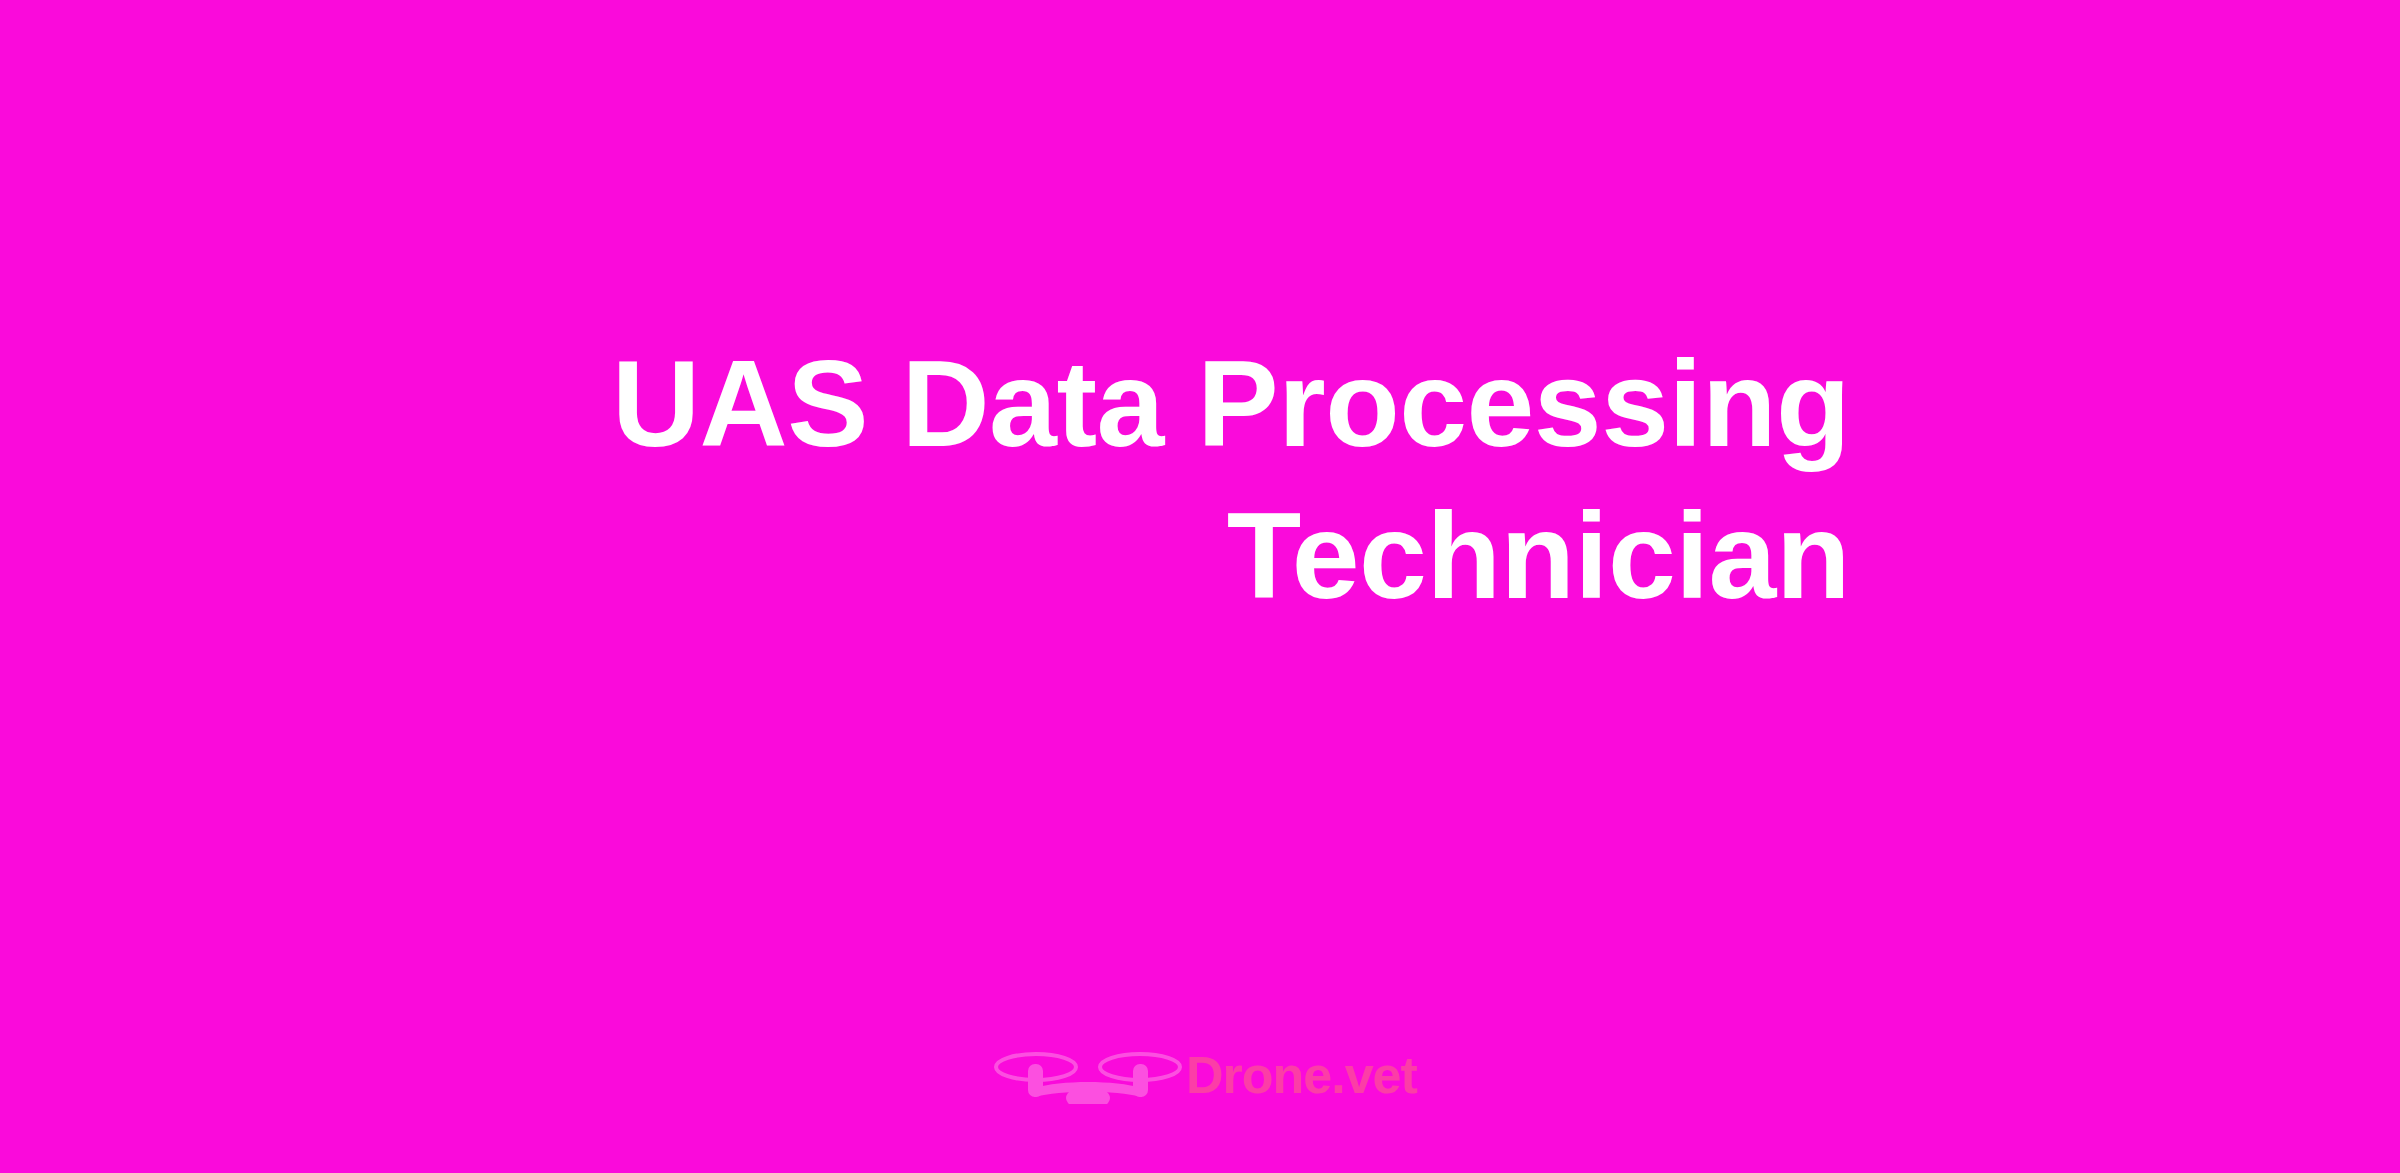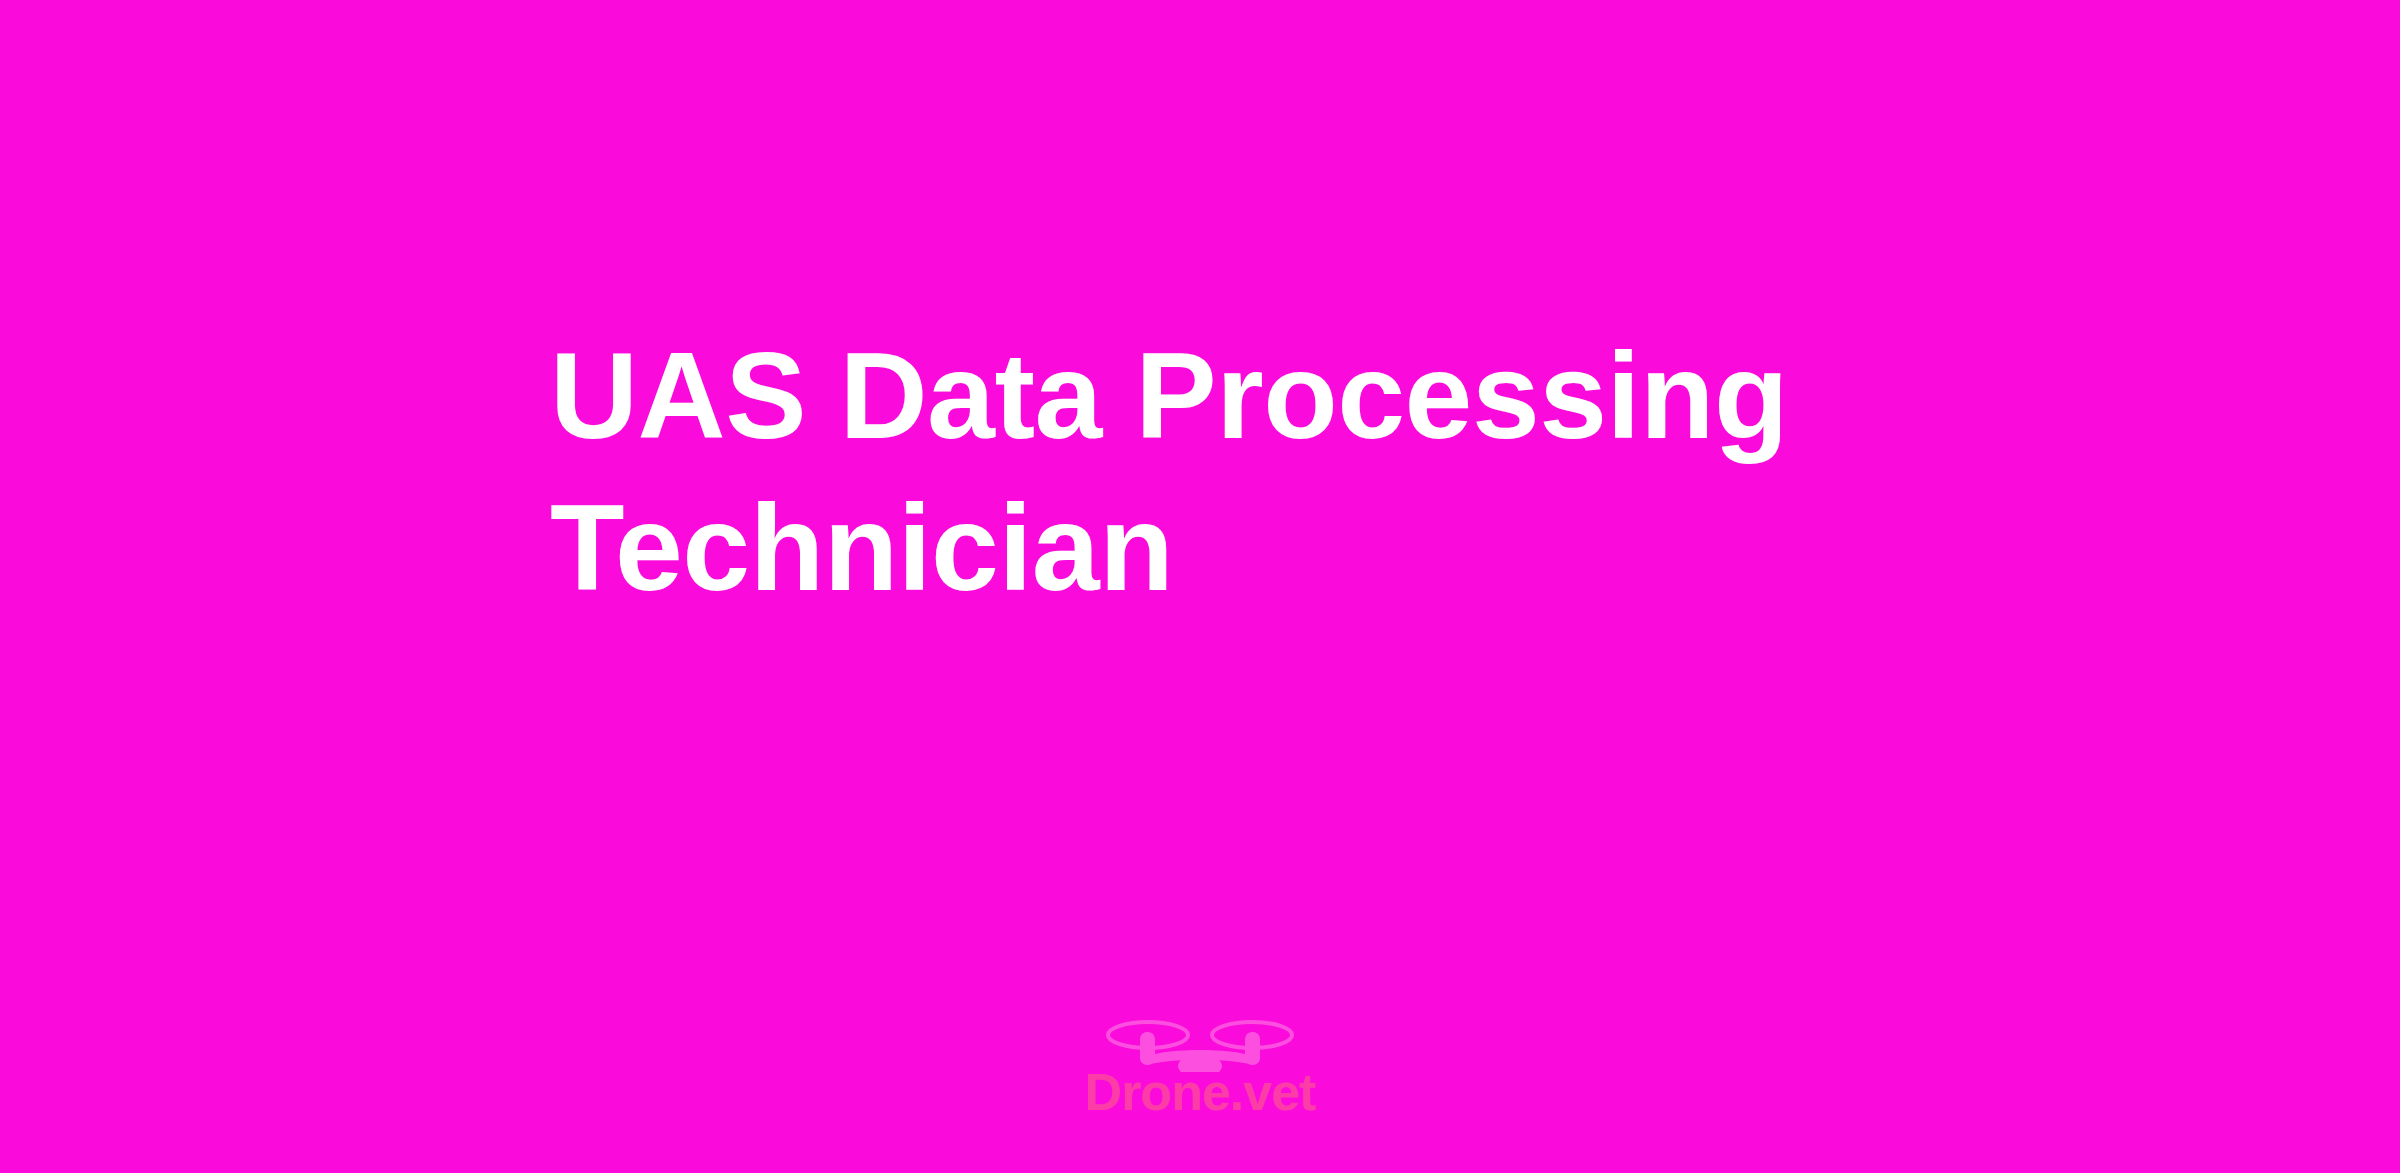--- a/index.html
+++ b/index.html
@@ -33,22 +33,22 @@
     display: flex;
     flex-direction: column;
     align-items: center;
     justify-content: flex-start;
     box-sizing: border-box;
     padding-top: 312px;
   }
 
   #job-title {
     width: 1300px;
-    margin: 8px;
-    text-align: left;
+    margin: 16px;
+    text-align: right;
     color: #ffffff;
     font-family: "Liberation Sans", sans-serif;
     font-weight: 700;
     font-size: 122px;
     line-height: 152px;
     letter-spacing: -0.5px;
     white-space: normal;
   }
 
   #company-name {
@@ -67,21 +67,21 @@
 
   
   #watermark {
     position: absolute;
     left: 50%;
     top: 1020px;
     transform: translateX(-50%);
     width: 420px;
     height: 110px;
     display: flex;
-    flex-direction: column;
+    flex-direction: row;
     align-items: center;
     justify-content: flex-start;
     pointer-events: none;
   }
 
   #watermark-drone-icon {
     position: relative;
     width: 196px;
     height: 52px;
     opacity: 0.42;

